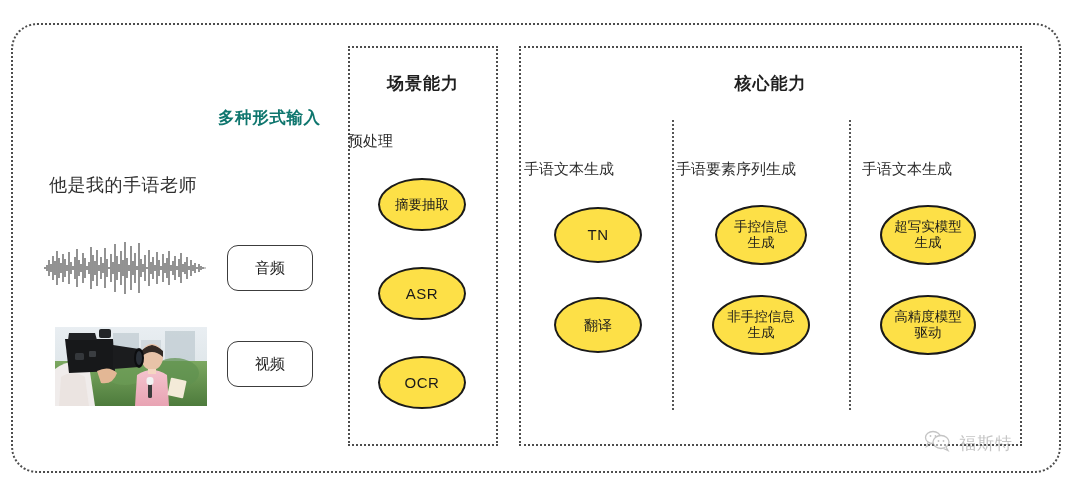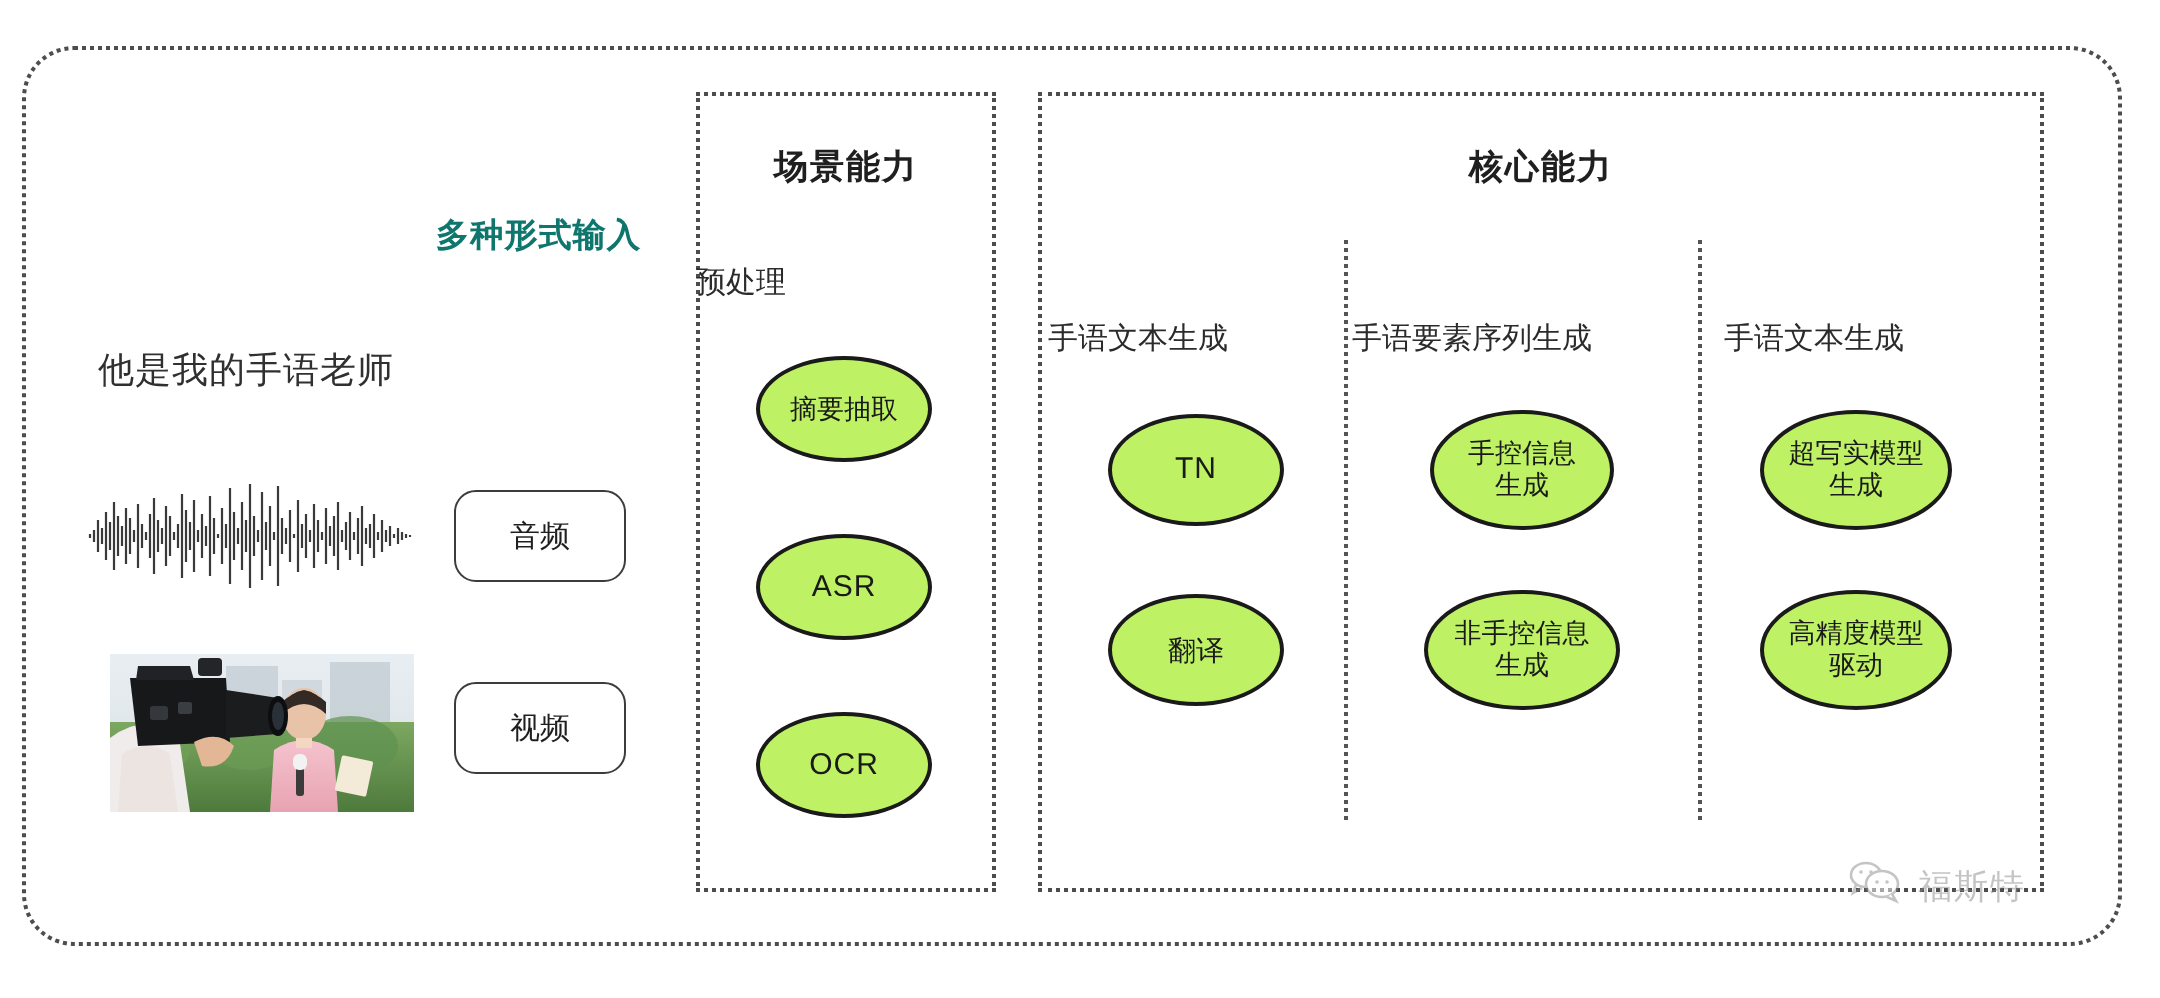--- a/index.html
+++ b/index.html
@@ -79,21 +79,21 @@
     border: 2.4px solid #1a1a1a;
     border-radius: 50%;
     display: flex;
     align-items: center;
     justify-content: center;
     text-align: center;
     font-size: 14px;
     line-height: 1.18;
     color: #1a1a1a;
     box-sizing: border-box;
-    background: #bef264;
+    background: #fde047;
     padding: 0 4px;
   }
   .ellipse.small-text { font-size: 13.5px; }
   .ellipse.latin { font-size: 15px; letter-spacing: 0.5px; }
 
   
   .input-box {
     position: absolute;
     border: 1.6px solid #3c3c3c;
     border-radius: 11px;

